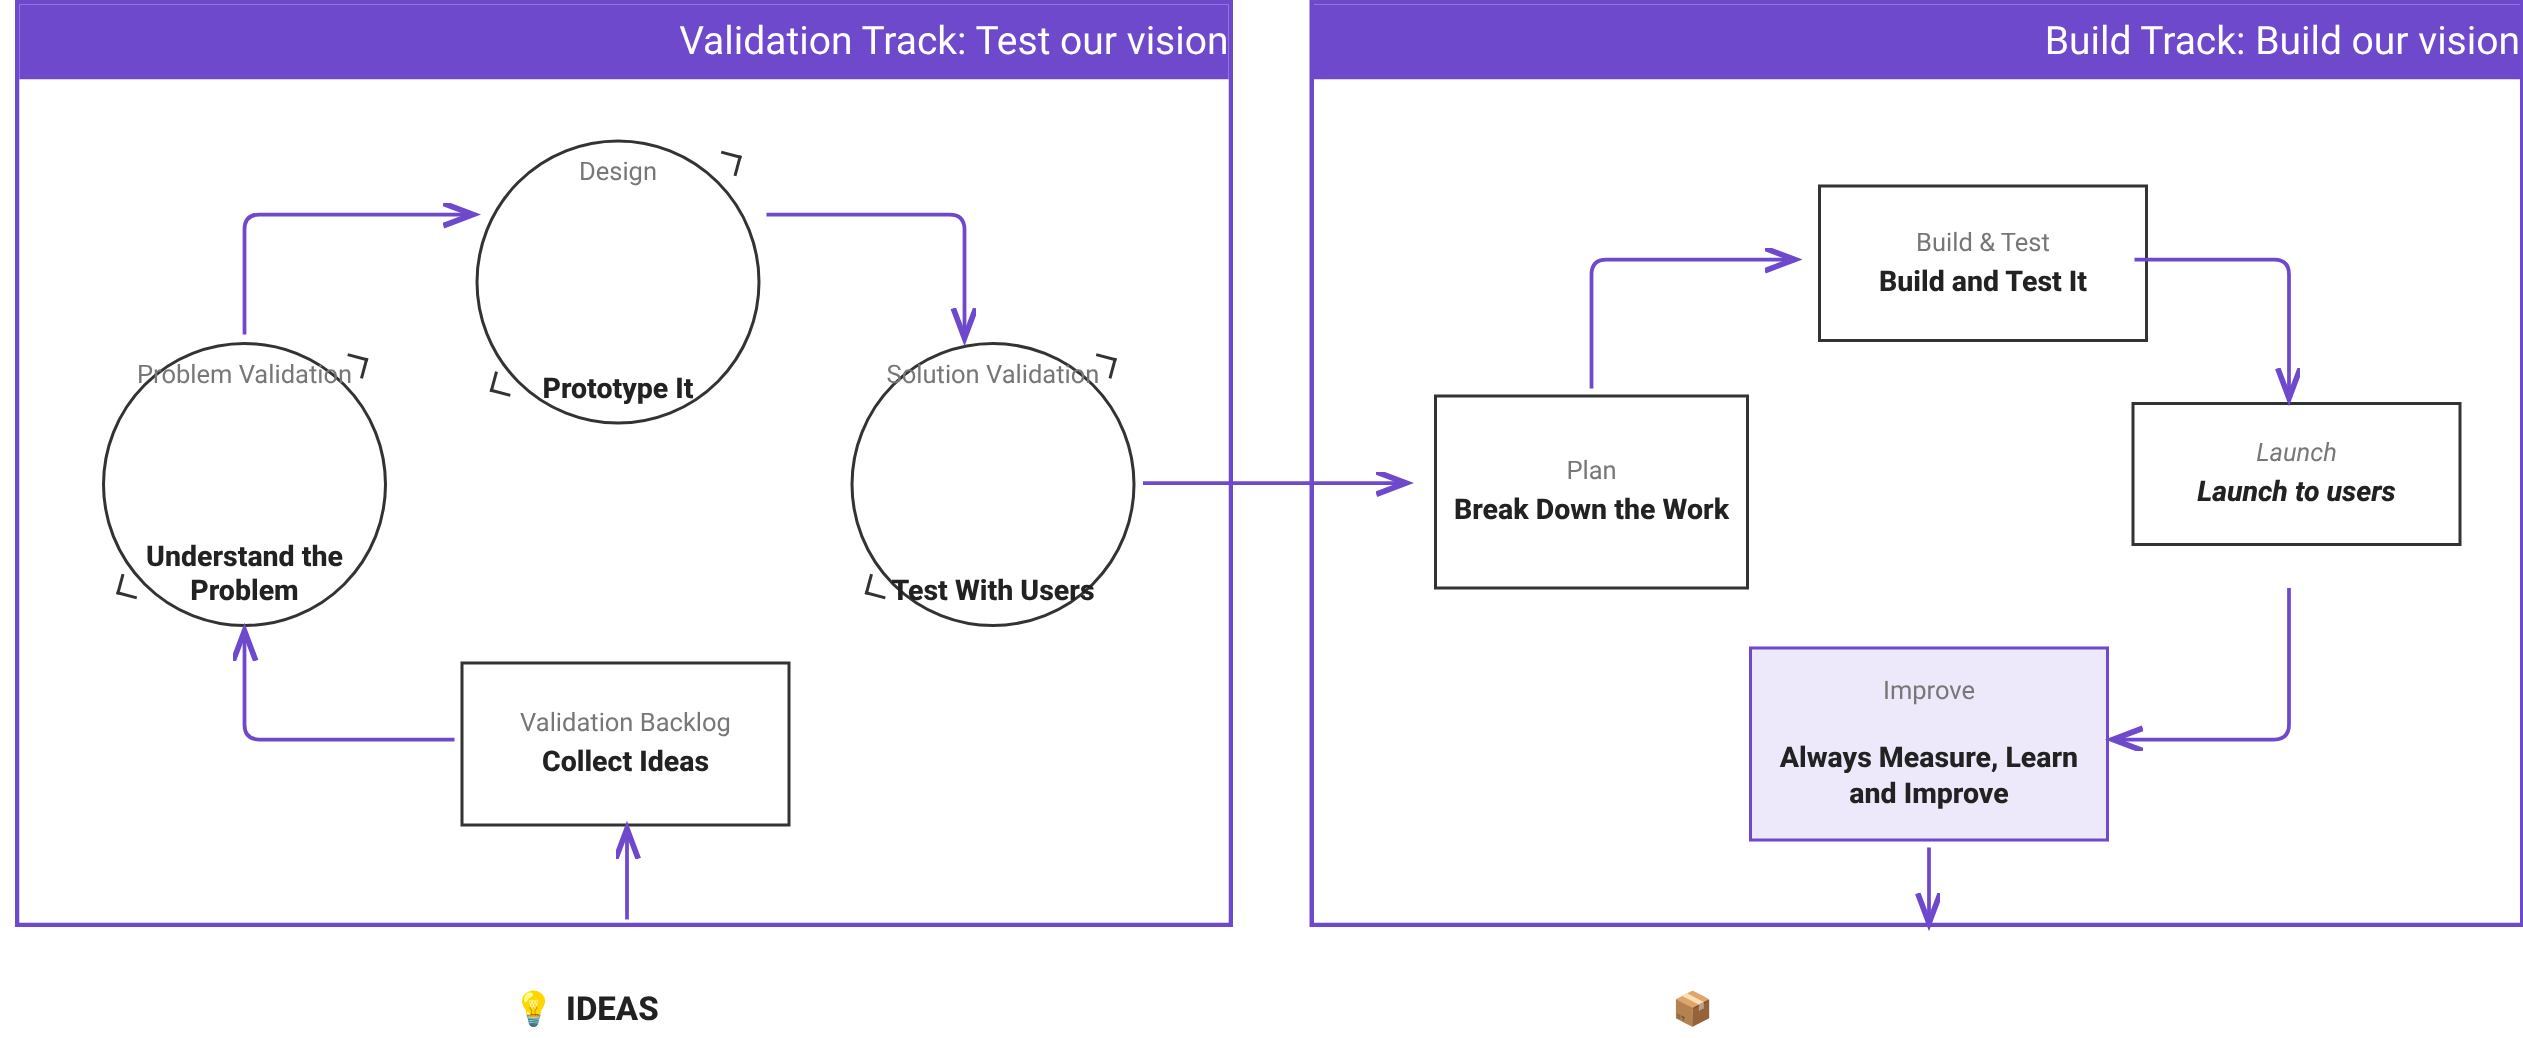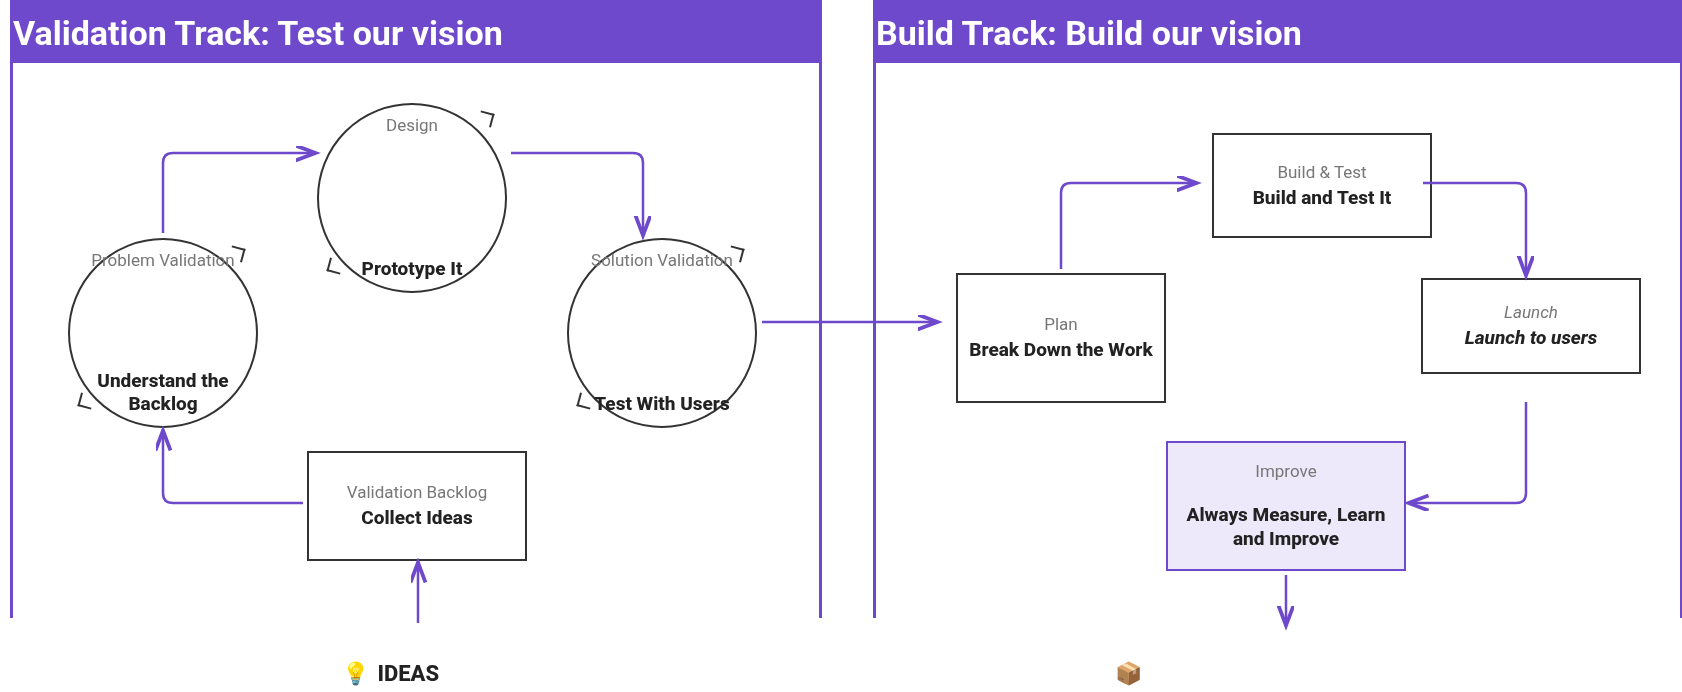--- a/index.html
+++ b/index.html
@@ -13,23 +13,23 @@
   }
   .track {
     position: absolute;
     top: 0;
     height: 618px;
     border: 3px solid #6e49cb;
   }
   .track-header {
     background: #6e49cb;
     color: #fff;
-    font-size: 34px;
-    font-weight: 700;
-    text-align: left;
+    font-size: 26px;
+    font-weight: 400;
+    text-align: right;
     padding: 10px 0;
   }
   .track-body {
     position: relative;
     width: 100%;
     height: calc(100% - 50px);
     background: #fff;
   }
   .track.left { left: 10px; width: 812px; }
   .track.right { left: 862px; width: 810px; margin-left: 11px; }
@@ -88,21 +88,21 @@
 </style>
 </head>
 <body>
 
 <div class="track left">
   <div class="track-header">Validation Track: Test our vision</div>
   <div class="track-body">
 
     <div class="node circle" style="left:55px; top:175px;">
       <div class="subtitle">Problem Validation</div>
-      <div class="title">Understand the Backlog</div>
+      <div class="title">Understand the Problem</div>
     </div>
 
     <span class="arc-tick" style="left:66px; top:331px; transform: rotate(195deg);"></span>
     <span class="arc-tick" style="left:217px; top:184px; transform: rotate(15deg);"></span>
 
     <div class="node circle" style="left:304px; top:40px;">
       <div class="subtitle">Design</div>
       <div class="title">Prototype It</div>
     </div>
     <span class="arc-tick" style="left:315px; top:196px; transform: rotate(195deg);"></span>

